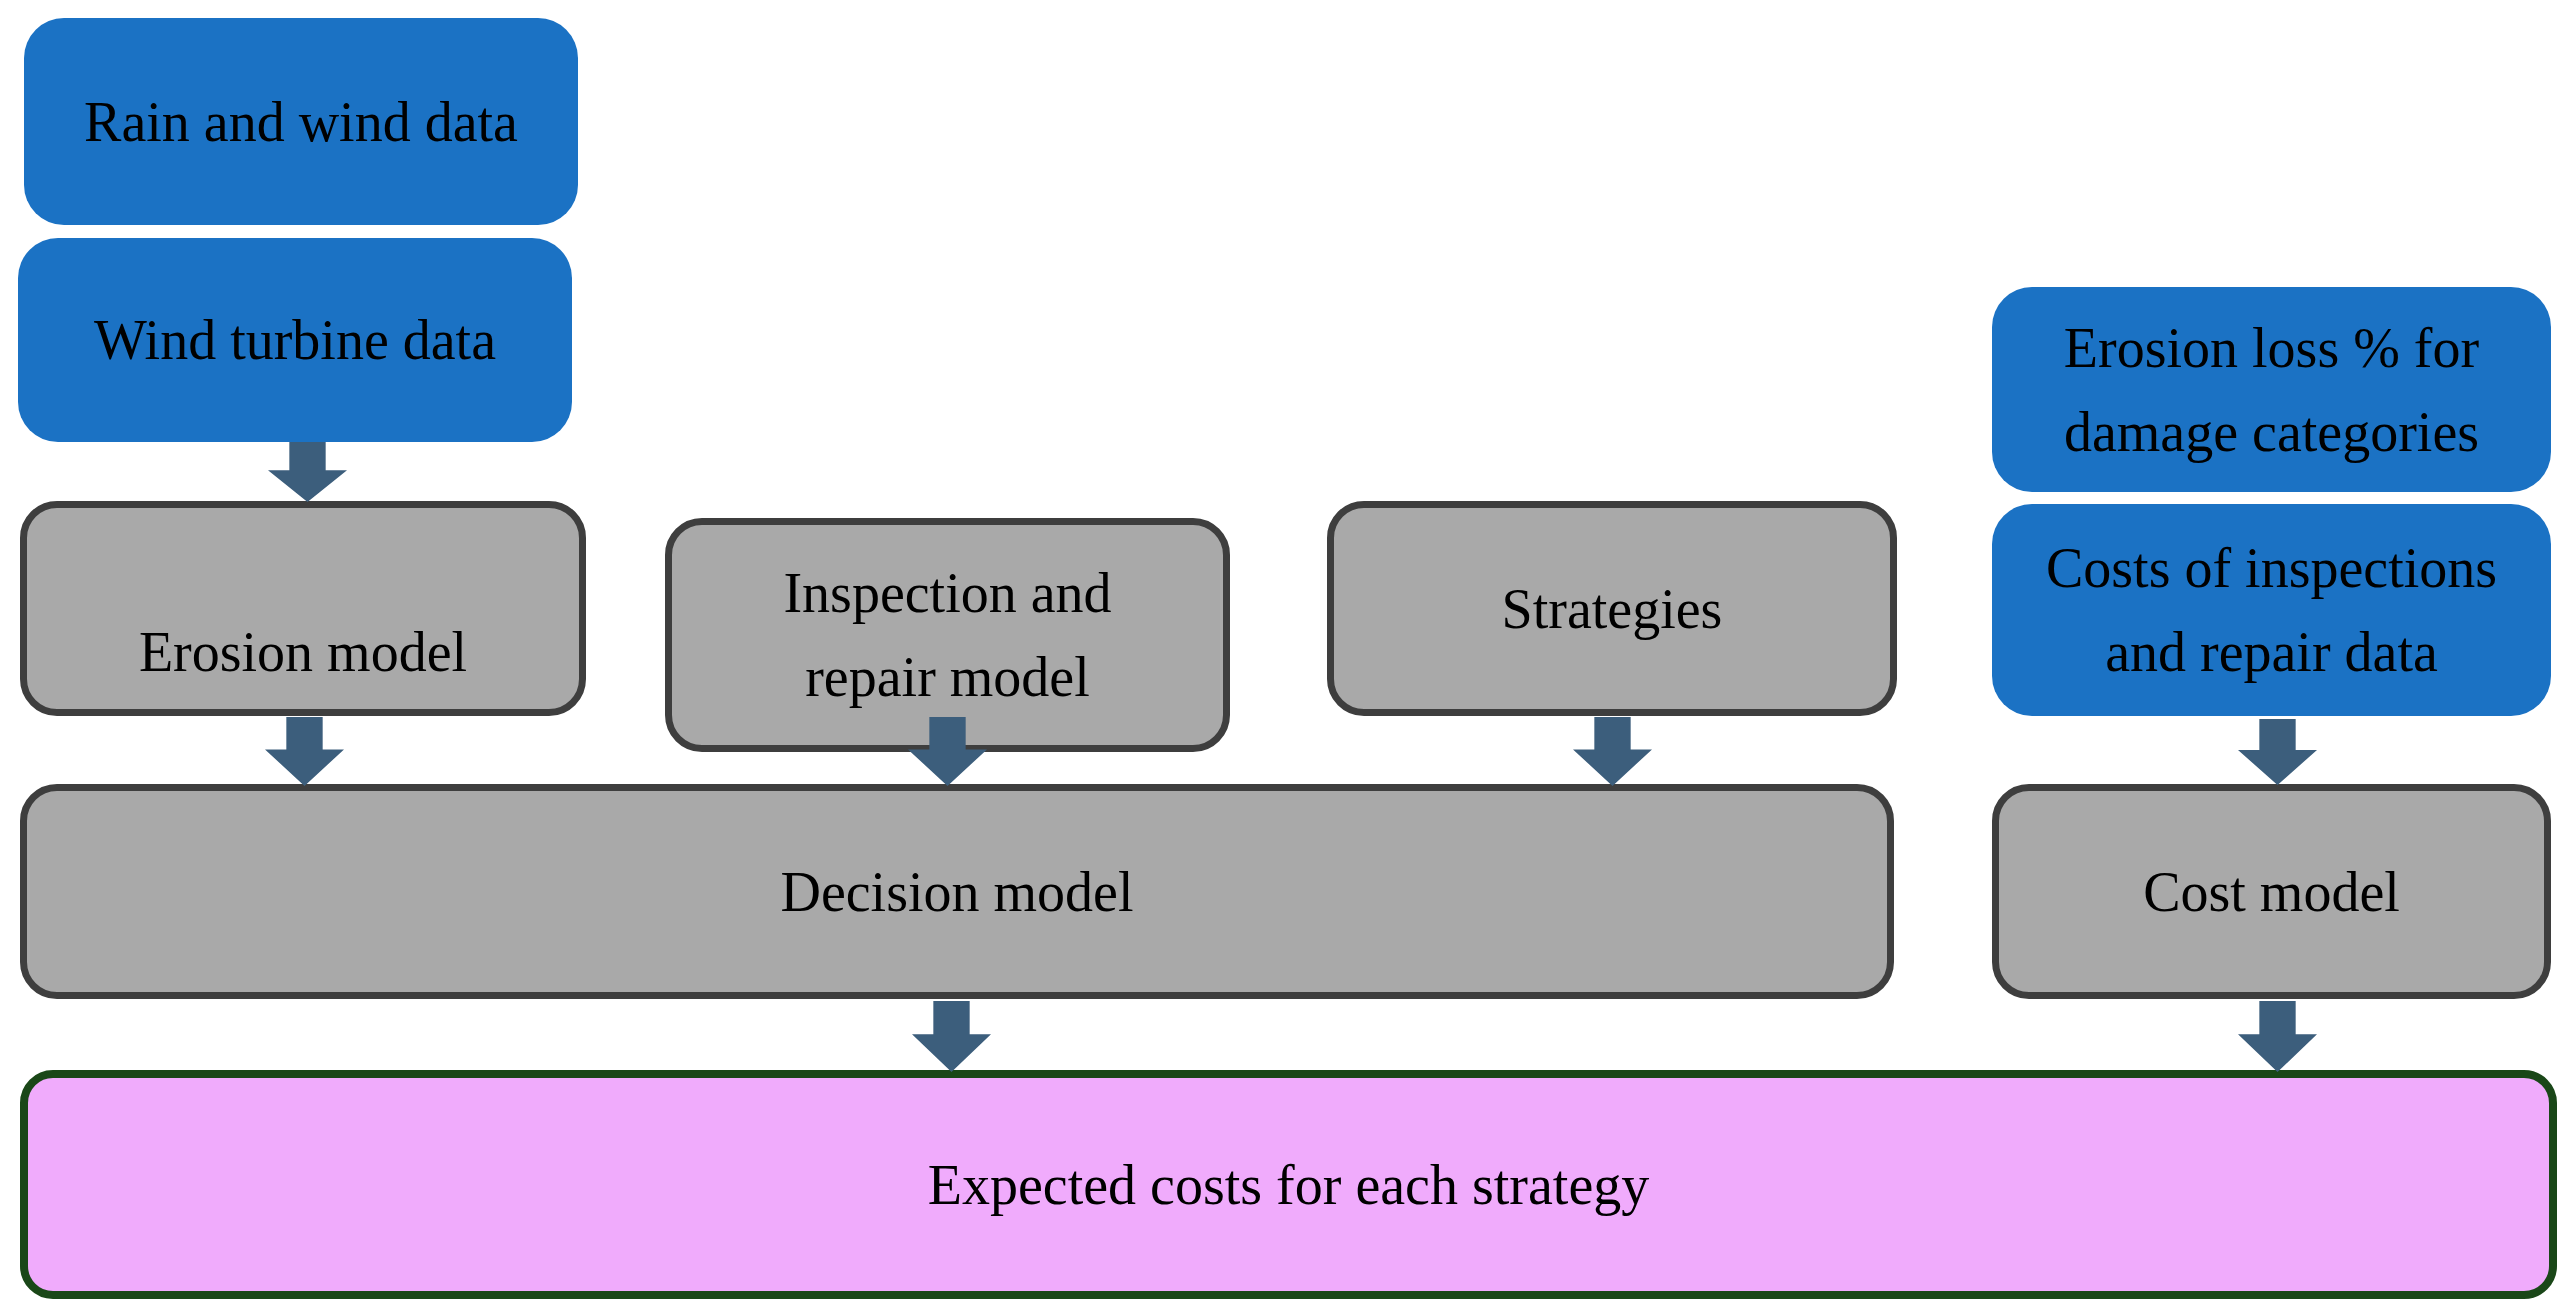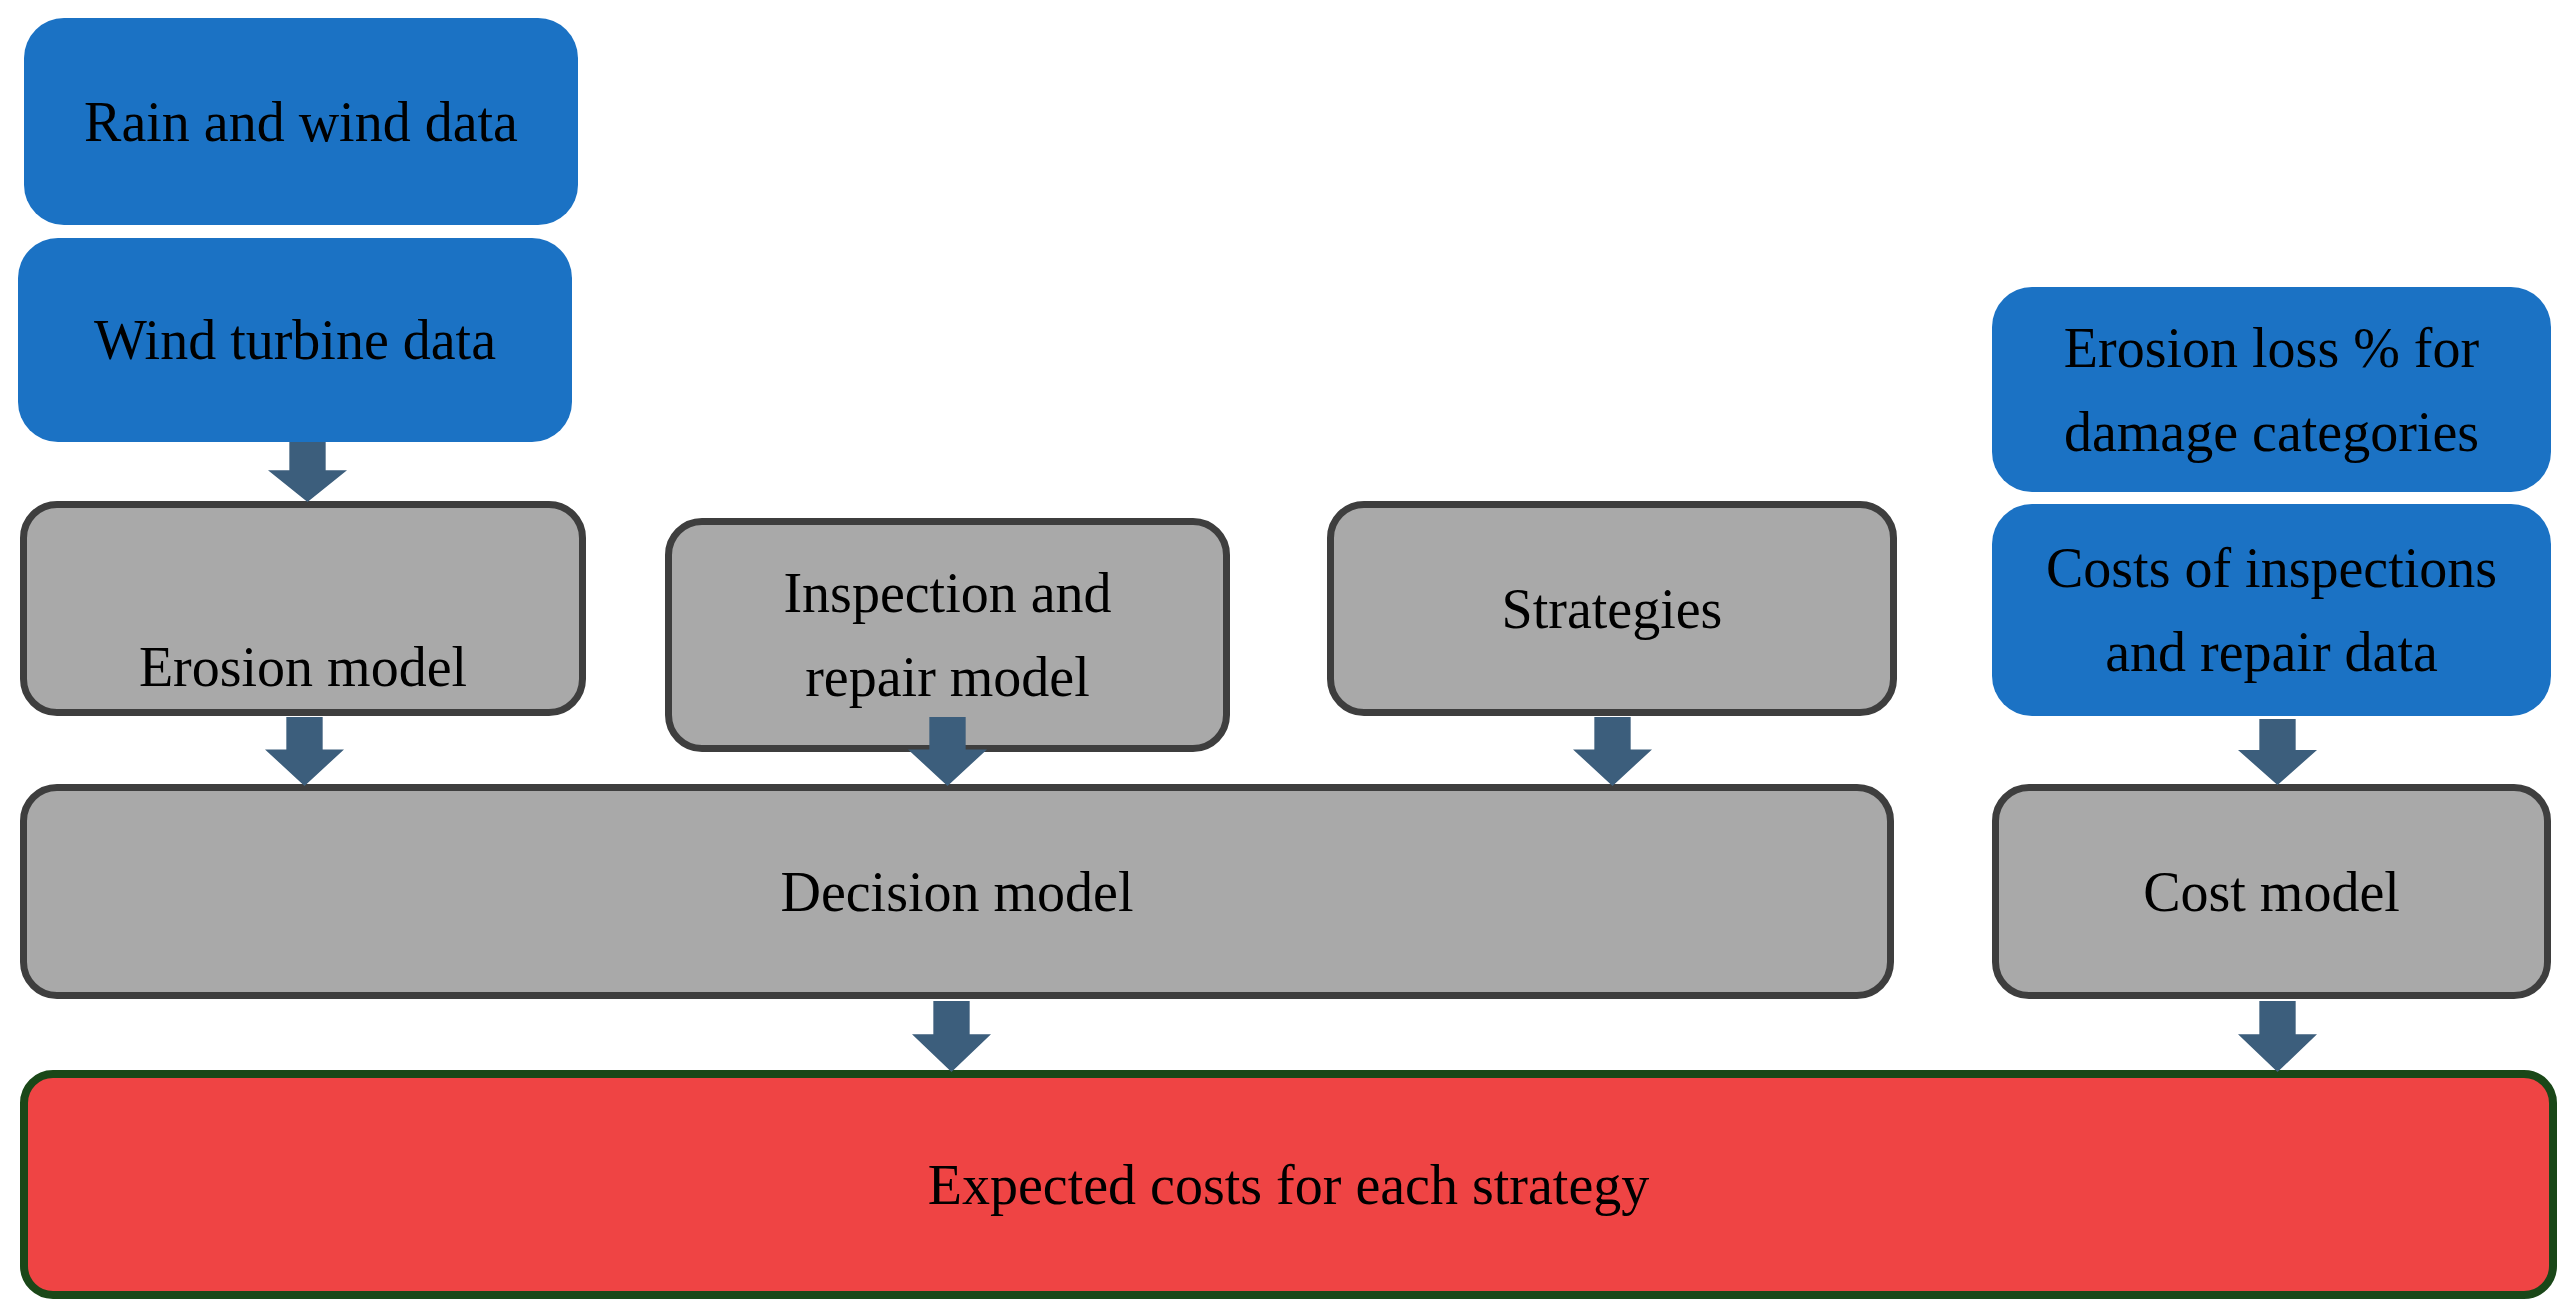--- a/index.html
+++ b/index.html
@@ -19,33 +19,33 @@
   .node {
     position: absolute;
     box-sizing: border-box;
     display: flex;
     align-items: center;
     justify-content: center;
     text-align: center;
     font-size: 56px;
     line-height: 1.5;
     white-space: pre-line;
-    padding: 0 17px;
+    padding: 15px 17px;
   }
   .node.input {
     background: #1b72c4;
     border-radius: 40px;
   }
   .node.model {
     background: #a9a9a9;
     border: 7.2px solid #3e3e3e;
     border-radius: 37px;
   }
   .node.output {
-    background: #ef4444;
+    background: #f0abfc;
     border: 8.6px solid #1a4718;
     border-radius: 33px;
   }
   .arrow {
     position: absolute;
     width: 79px;
     background: #3c5e7c;
     clip-path: polygon(27% 0%, 73% 0%, 73% 47%, 100% 47%, 50% 100%, 0% 47%, 27% 47%);
     z-index: 3;
   }

